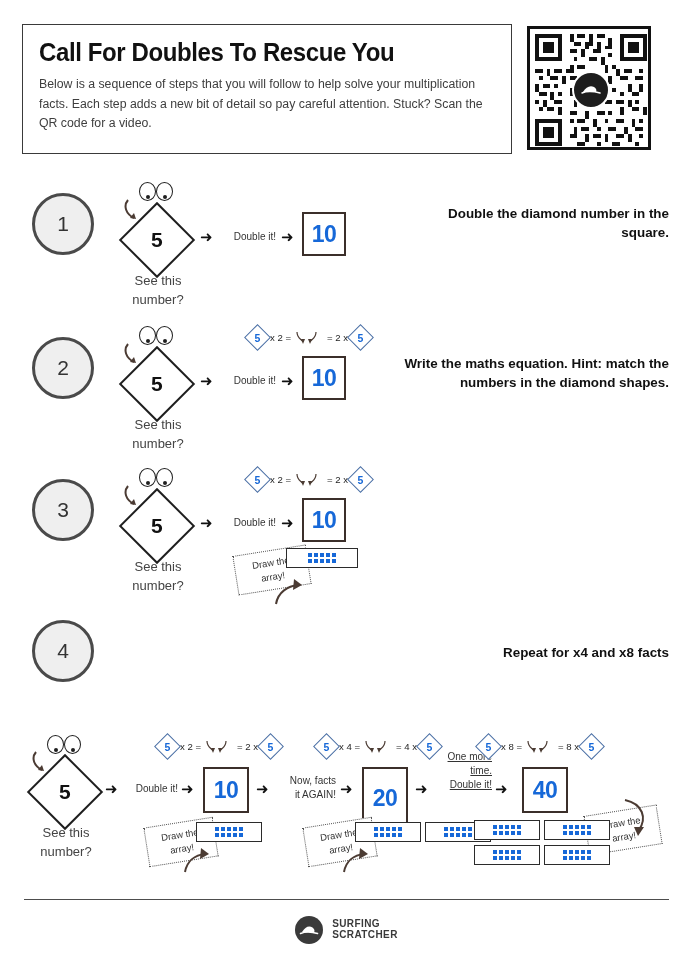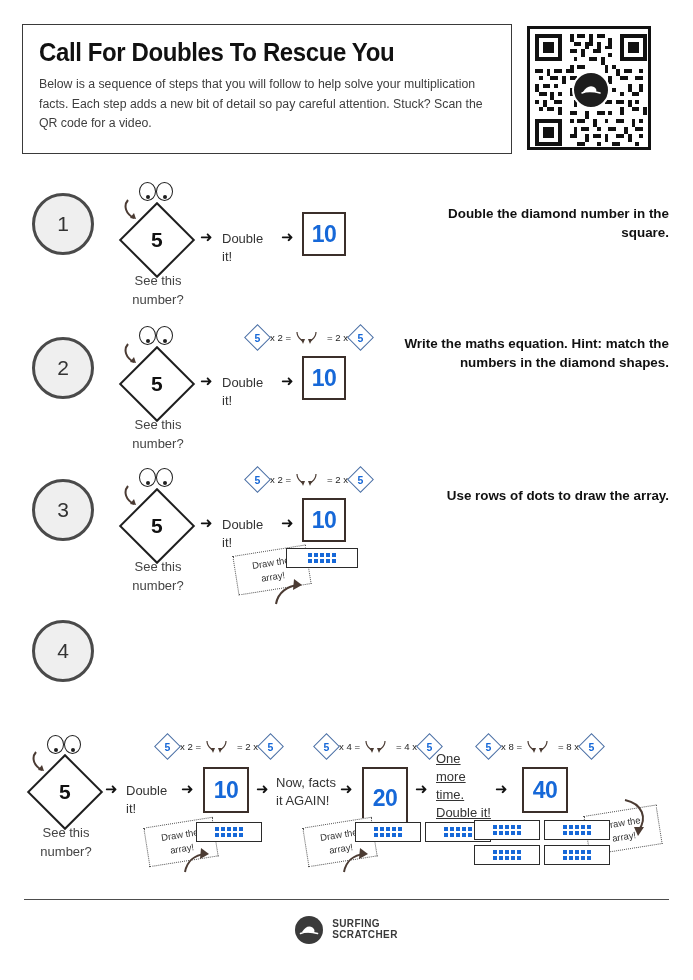--- a/index.html
+++ b/index.html
@@ -44,21 +44,21 @@
   .diamond span{transform:rotate(-45deg);font-size:21px;font-weight:bold;color:#111;}
   .dlabel{font-size:13px;color:#444;text-align:center;line-height:1.45;}
 
   .eyes{position:relative;width:34px;height:17px;}
   .eye{position:absolute;top:0;width:15px;height:17px;border:1.7px solid #1f1f1f;
     border-radius:50%;background:#fff;}
   .pupil{position:absolute;bottom:1.5px;left:50%;margin-left:-2px;
     width:4px;height:4px;border-radius:50%;background:#1f1f1f;}
 
   .arrow{font-size:15px;color:#111;line-height:1;}
-  .doubletxt{font-size:13px;color:#333;text-align:left;line-height:1.38;}
+  .doubletxt{font-size:10px;color:#333;text-align:right;line-height:1.38;}
 
   .sqbox{border:2.5px solid #3b2f2a;background:#fff;box-sizing:border-box;
     display:flex;align-items:center;justify-content:center;}
   .sqbox span{font-size:23px;font-weight:bold;color:#1668d8;letter-spacing:-0.5px;}
 
   
   .eqn{position:absolute;display:flex;align-items:center;gap:3px;
     font-size:9.6px;color:#1f1f1f;white-space:nowrap;}
   .minidiamond{width:19px;height:19px;border:1.3px solid #4a6fa5;transform:rotate(45deg);
     box-sizing:border-box;display:inline-flex;align-items:center;justify-content:center;
@@ -291,21 +291,21 @@
       <span>= 2 x</span>
       <span class="minidiamond">
           <i>5</i>
         </span>
     </div>
 
     <div class="flow sqbox" style="left:302px;top:26px;width:44px;height:44px;">
       <span>10</span>
     </div>
 
-    <div class="instr" style="top:4px;">Write the maths equation. Hint: match the numbers in the diamond shapes.</div>
+    <div class="instr" style="top:24px;">Write the maths equation. Hint: match the numbers in the diamond shapes.</div>
   </div>
 
   <div class="step" style="top:472px;height:140px;">
     <div class="circle" style="left:32px;top:7px;">3</div>
 
     <div class="flow" style="left:139px;top:-4px;">
       <div class="eyes">
         <div class="eye" style="left:0;">
             <div class="pupil"></div>
           </div>
@@ -373,25 +373,25 @@
           <i></i>
           <i></i>
           <i></i>
           <i></i>
           <i></i>
           <i></i>
           <i></i>
       </div>
     </div>
 
-    <div class="instr" style="top:14px;">Use rows of dots to draw the array.</div>
   </div>
 
   <div class="step" style="top:620px;height:70px;">
     <div class="circle" style="left:32px;top:0px;">4</div>
+    <div class="instr" style="top:23px;">Repeat for x4 and x8 facts</div>
   </div>
 
   <div class="step" style="top:732px;height:150px;">
 
     <div class="flow" style="left:47px;top:3px;">
       <div class="eyes">
         <div class="eye" style="left:0;">
             <div class="pupil"></div>
           </div>
         <div class="eye" style="left:17px;">

